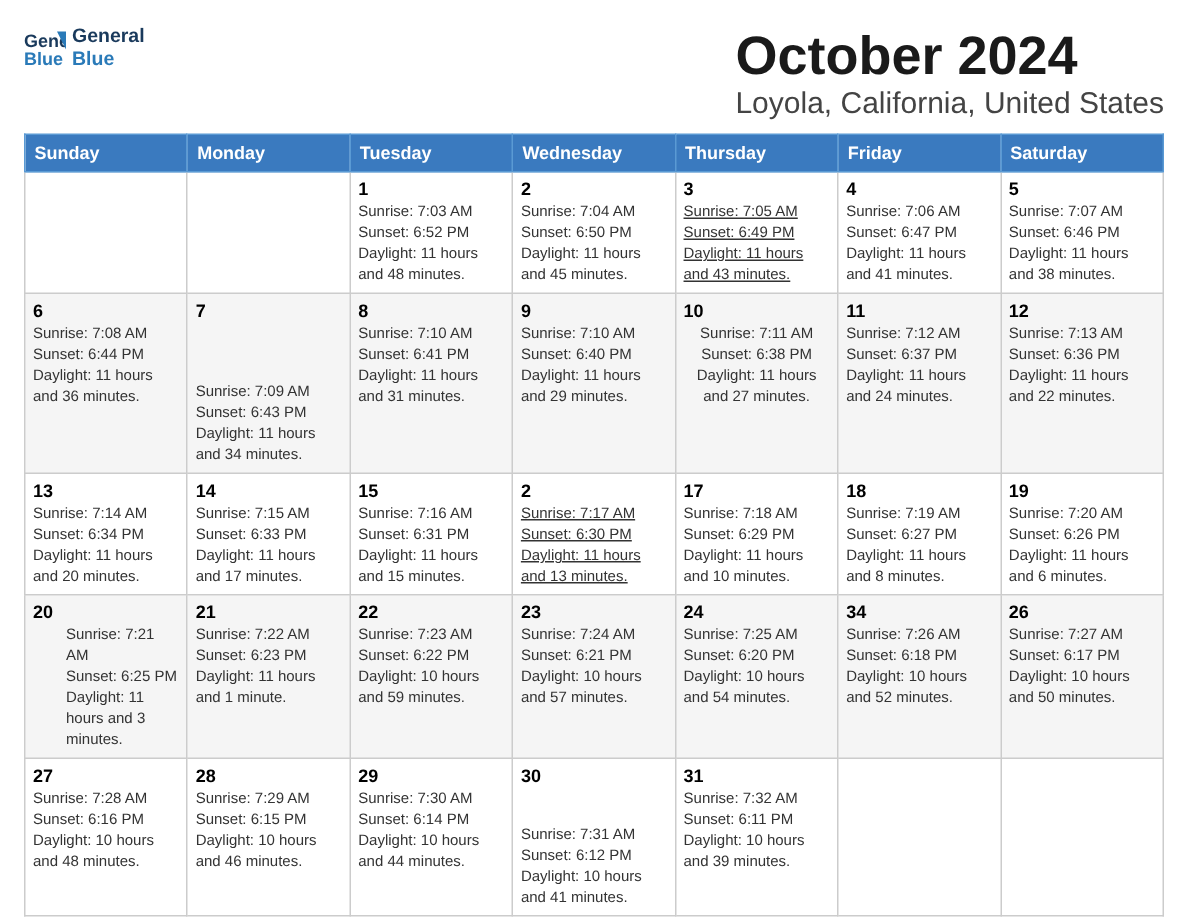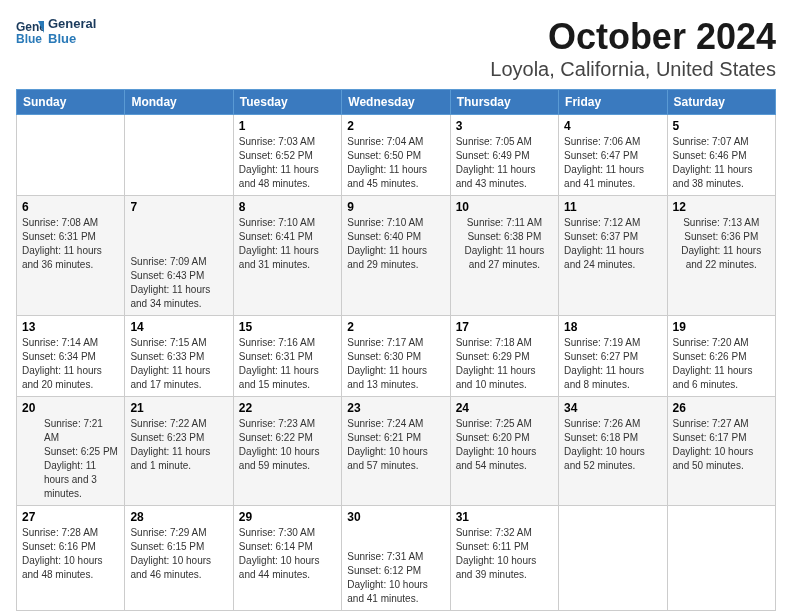--- a/index.html
+++ b/index.html
@@ -19,21 +19,21 @@
     .logo {
       display: flex;
       align-items: center;
       gap: 4px;
     }
     .logo-icon {
       width: 28px;
       height: 28px;
     }
     .title-block {
-      text-align: right;
+      text-align: left;
     }
     .month-title {
       font-size: 36px;
       font-weight: bold;
       color: #1a1a1a;
     }
     .subtitle {
       font-size: 20px;
       color: #444;
     }
@@ -122,42 +122,42 @@
 Daylight: 11 hours and 48 minutes.</div>
         </td>
         <td>
           <span class="day-num">2</span>
           <div class="day-info" style="white-space: pre-line;">Sunrise: 7:04 AM
 Sunset: 6:50 PM
 Daylight: 11 hours and 45 minutes.</div>
         </td>
         <td>
           <span class="day-num">3</span>
-          <div class="day-info" style="white-space: pre-line;">Sunrise: 7:05 AM
+          <div class="day-info" style="white-space: pre-line; text-decoration: underline;">Sunrise: 7:05 AM
 Sunset: 6:49 PM
 Daylight: 11 hours and 43 minutes.</div>
         </td>
         <td>
           <span class="day-num">4</span>
           <div class="day-info" style="white-space: pre-line;">Sunrise: 7:06 AM
 Sunset: 6:47 PM
 Daylight: 11 hours and 41 minutes.</div>
         </td>
         <td>
           <span class="day-num">5</span>
           <div class="day-info" style="white-space: pre-line;">Sunrise: 7:07 AM
 Sunset: 6:46 PM
 Daylight: 11 hours and 38 minutes.</div>
         </td>
       </tr>
       <tr>
         <td>
           <span class="day-num">6</span>
           <div class="day-info" style="white-space: pre-line;">Sunrise: 7:08 AM
-Sunset: 6:31 PM
+Sunset: 6:44 PM
 Daylight: 11 hours and 36 minutes.</div>
         </td>
         <td>
           <span class="day-num">7</span>
           <div class="day-info" style="white-space: pre-line; margin-top: 41px;">Sunrise: 7:09 AM
 Sunset: 6:43 PM
 Daylight: 11 hours and 34 minutes.</div>
         </td>
         <td>
           <span class="day-num">8</span>
@@ -178,21 +178,21 @@
 Daylight: 11 hours and 27 minutes.</div>
         </td>
         <td>
           <span class="day-num">11</span>
           <div class="day-info" style="white-space: pre-line;">Sunrise: 7:12 AM
 Sunset: 6:37 PM
 Daylight: 11 hours and 24 minutes.</div>
         </td>
         <td>
           <span class="day-num">12</span>
-          <div class="day-info" style="white-space: pre-line; text-align: center;">Sunrise: 7:13 AM
+          <div class="day-info" style="white-space: pre-line;">Sunrise: 7:13 AM
 Sunset: 6:36 PM
 Daylight: 11 hours and 22 minutes.</div>
         </td>
       </tr>
       <tr>
         <td>
           <span class="day-num">13</span>
           <div class="day-info" style="white-space: pre-line;">Sunrise: 7:14 AM
 Sunset: 6:34 PM
 Daylight: 11 hours and 20 minutes.</div>
@@ -204,21 +204,21 @@
 Daylight: 11 hours and 17 minutes.</div>
         </td>
         <td>
           <span class="day-num">15</span>
           <div class="day-info" style="white-space: pre-line;">Sunrise: 7:16 AM
 Sunset: 6:31 PM
 Daylight: 11 hours and 15 minutes.</div>
         </td>
         <td>
           <span class="day-num">2</span>
-          <div class="day-info" style="white-space: pre-line;">Sunrise: 7:17 AM
+          <div class="day-info" style="white-space: pre-line; text-decoration: underline;">Sunrise: 7:17 AM
 Sunset: 6:30 PM
 Daylight: 11 hours and 13 minutes.</div>
         </td>
         <td>
           <span class="day-num">17</span>
           <div class="day-info" style="white-space: pre-line;">Sunrise: 7:18 AM
 Sunset: 6:29 PM
 Daylight: 11 hours and 10 minutes.</div>
         </td>
         <td>

